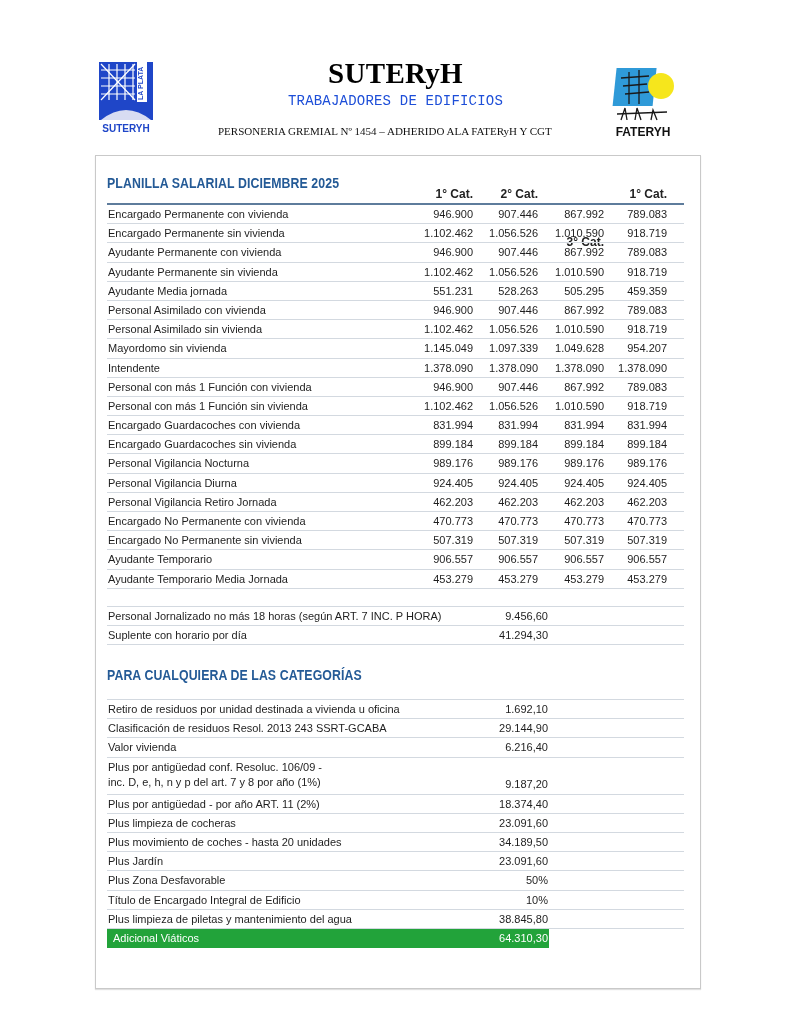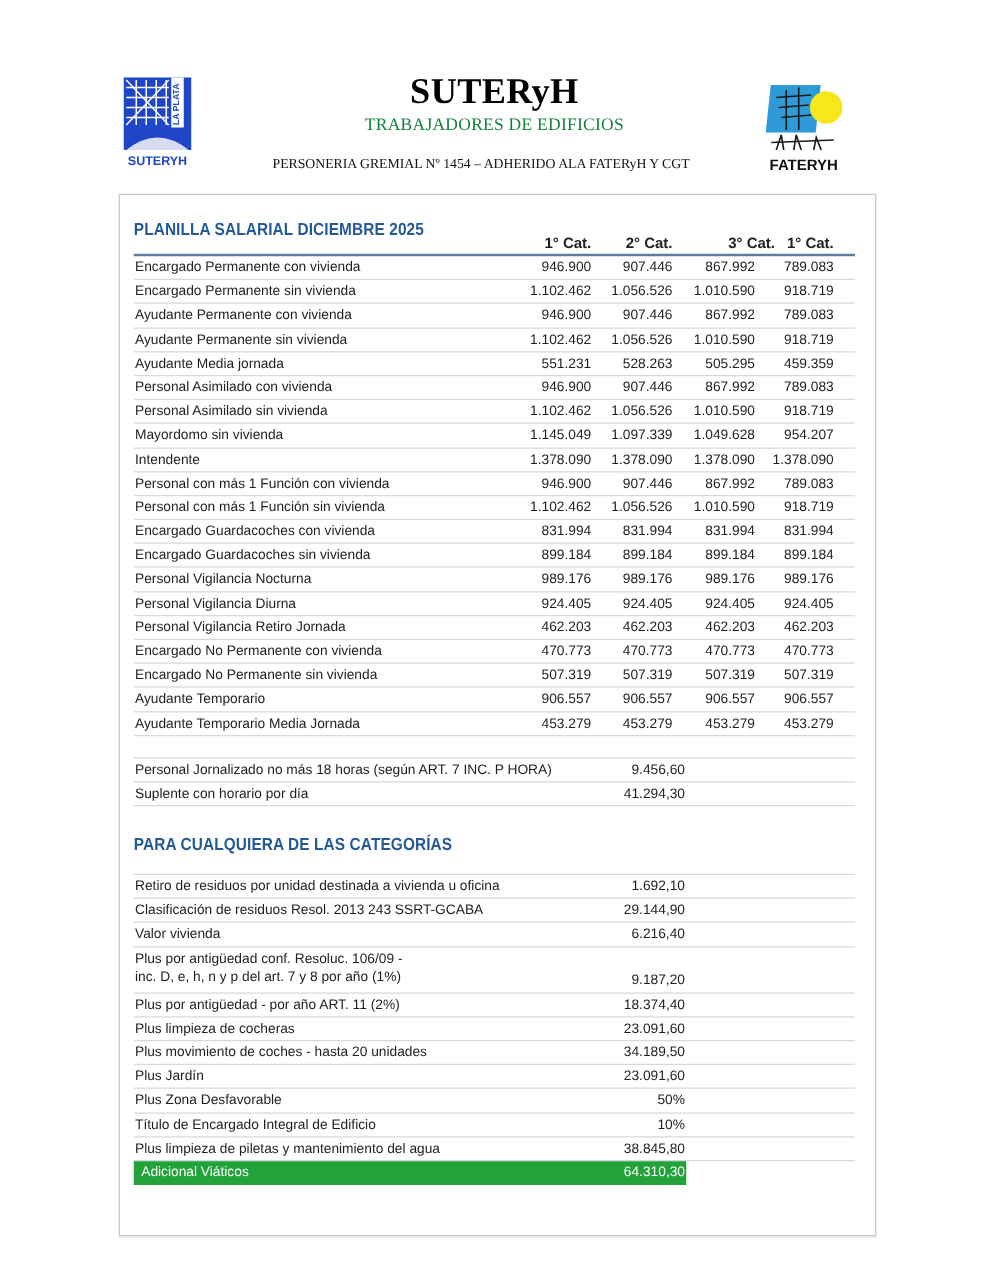--- a/index.html
+++ b/index.html
@@ -3,21 +3,21 @@
 <meta charset="utf-8">
 <style>
   html, body { margin: 0; padding: 0; background: #ffffff; }
   body { width: 791px; height: 1024px; position: relative; overflow: hidden; font-family: "Liberation Sans", sans-serif; color: #1e1e1e; }
 
   
   .header { position: absolute; left: 0; top: 0; width: 791px; height: 150px; }
   .logo-left { position: absolute; left: 97px; top: 60px; width: 58px; height: 75px; }
   .logo-right { position: absolute; left: 607px; top: 64px; width: 72px; height: 76px; }
   .title { position: absolute; left: 0; width: 791px; top: 57px; text-align: center; font-family: "Liberation Serif", serif; font-weight: bold; font-size: 29px; color: #000; letter-spacing: 0.3px; }
-  .subtitle { position: absolute; left: 0; width: 791px; top: 93px; text-align: center; font-family: Liberation Serif, serif; font-size: 14px; color: #15803d; letter-spacing: 0.2px; }
+  .subtitle { position: absolute; left: 0; width: 791px; top: 93px; text-align: center; font-family: Liberation Mono, monospace; font-size: 14px; color: #1d4ed8; letter-spacing: 0.2px; }
   .personeria { position: absolute; left: 218px; top: 125px; font-family: "Liberation Serif", serif; font-size: 11px; color: #111; }
 
   
   .frame { position: absolute; left: 95px; top: 155px; width: 604px; height: 832px; border: 1px solid #c9c9c9; box-shadow: 0 1px 1px rgba(0,0,0,0.12); background: #fff; }
 
   .sec-title { position: absolute; left: 11px; font-weight: bold; font-size: 14px; color: #245a96; transform: scaleX(0.88); transform-origin: left center; letter-spacing: 0.1px; white-space: nowrap; }
 
   
   .cat-head { position: absolute; top: 31px; left: 0; width: 604px; height: 16px; }
   .cat-head span { position: absolute; width: 80px; text-align: right; font-weight: bold; font-size: 12px; color: #222; }
@@ -82,21 +82,21 @@
   </div>
 </div>
 
 <div class="frame">
 
   <div class="sec-title" style="top:19px;">PLANILLA SALARIAL DICIEMBRE 2025</div>
 
   <div class="cat-head">
     <span style="left:297px;">1° Cat.</span>
     <span style="left:362px;">2° Cat.</span>
-    <span style="left:444px;">3° Cat.</span>
+    <span style="left:428px;margin-top:48px;">3° Cat.</span>
     <span style="left:491px;">1° Cat.</span>
   </div>
   <div class="thick-rule"></div>
 
   <div class="rows" style="top:49px;">
     <div class="row">
         <span class="lbl">Encargado Permanente con vivienda</span>
         <span class="v" style="left:286px">946.900</span>
         <span class="v" style="left:351px">907.446</span>
         <span class="v" style="left:417px">867.992</span>

